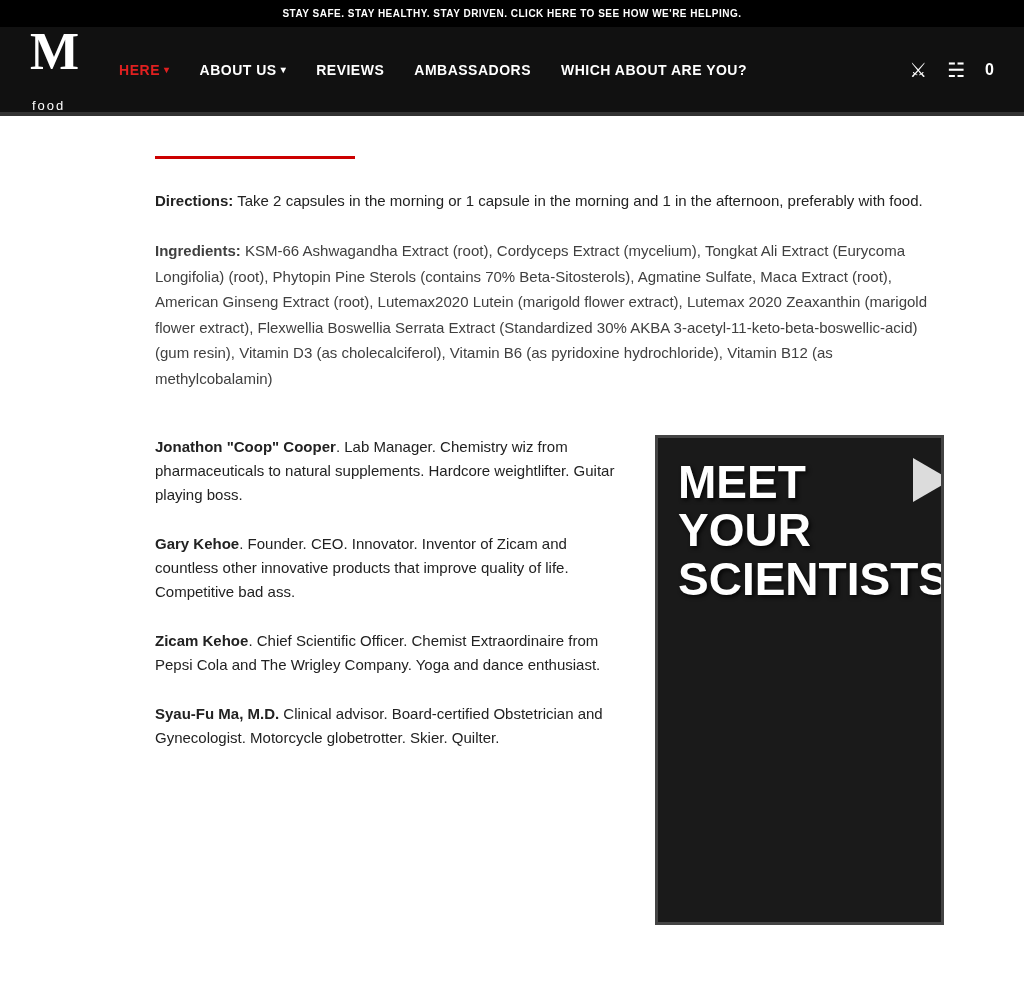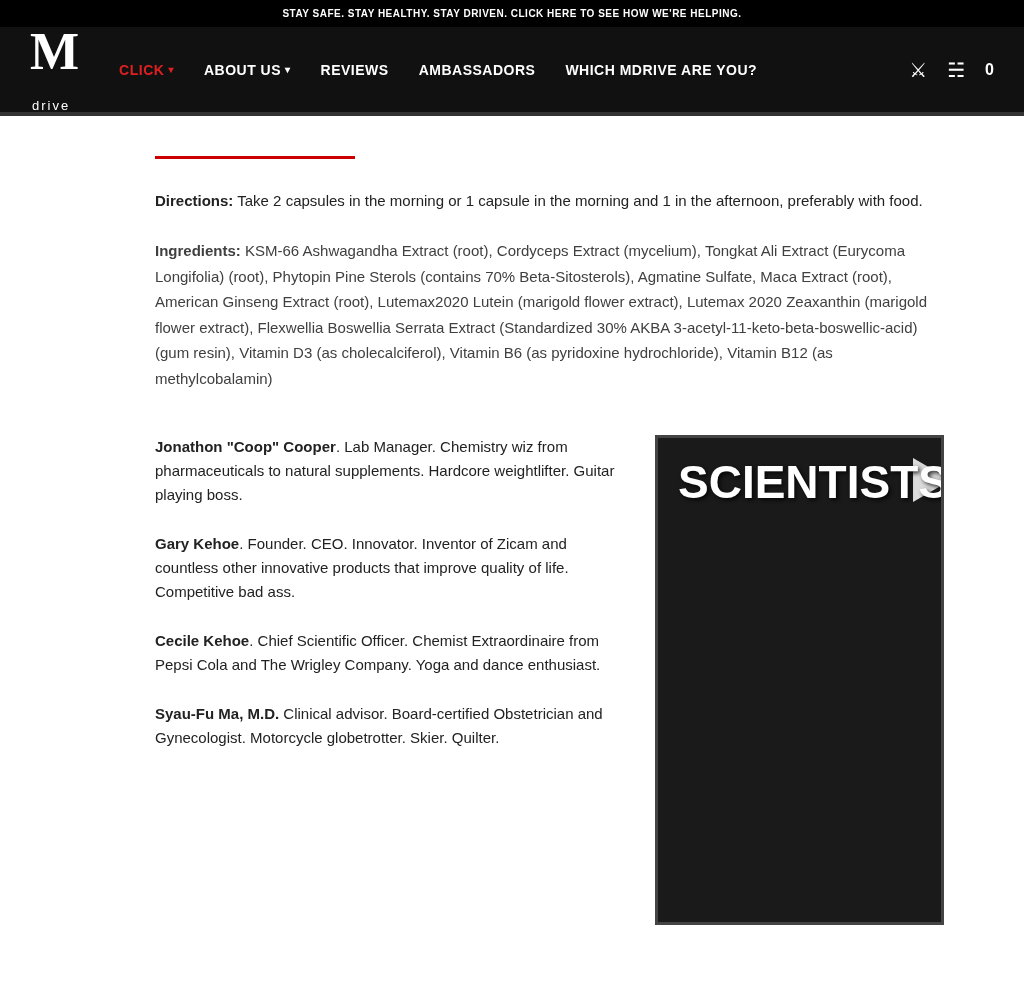--- a/index.html
+++ b/index.html
@@ -208,40 +208,40 @@
 <body>
 
 <div class="top-banner">
   <span>STAY SAFE. STAY HEALTHY. STAY DRIVEN. CLICK HERE TO SEE HOW WE'RE HELPING.</span>
 </div>
 
 <nav>
   <div class="nav-logo">
     <div class="logo-text">
       <span class="logo-m">M</span>
-      <span class="logo-drive">drive</span>
+      <span class="logo-drive">food</span>
     </div>
   </div>
   <div class="nav-links">
     <a class="nav-link shop">
-      <span>CLICK</span>
+      <span>HERE</span>
       <span class="chevron shop-chevron">▾</span>
     </a>
     <a class="nav-link">
       <span>ABOUT US</span>
       <span class="chevron">▾</span>
     </a>
     <a class="nav-link">
       <span>REVIEWS</span>
     </a>
     <a class="nav-link">
       <span>AMBASSADORS</span>
     </a>
     <a class="nav-link">
-      <span>WHICH MDRIVE ARE YOU?</span>
+      <span>WHICH ABOUT ARE YOU?</span>
     </a>
   </div>
   <div class="nav-right">
     <span class="nav-icon">⚔</span>
     <span class="nav-icon">☵</span>
     <span class="cart-count">0</span>
   </div>
 </nav>
 <div class="nav-divider"></div>
 
@@ -261,33 +261,34 @@
 
   <div class="scientists-section">
     <div class="scientists-text">
       <div class="person-block">
         <span class="person-name">Jonathon "Coop" Cooper</span><span>. Lab Manager. Chemistry wiz from pharmaceuticals to natural supplements. Hardcore weightlifter. Guitar playing boss.</span>
       </div>
       <div class="person-block">
         <span class="person-name">Gary Kehoe</span><span>. Founder. CEO. Innovator. Inventor of Zicam and countless other innovative products that improve quality of life. Competitive bad ass.</span>
       </div>
       <div class="person-block">
-        <span class="person-name">Cecile Kehoe</span><span>. Chief Scientific Officer. Chemist Extraordinaire from Pepsi Cola and The Wrigley Company. Yoga and dance enthusiast.</span>
+        <span class="person-name">Zicam Kehoe</span><span>. Chief Scientific Officer. Chemist Extraordinaire from Pepsi Cola and The Wrigley Company. Yoga and dance enthusiast.</span>
       </div>
       <div class="person-block">
         <span class="person-name">Syau-Fu Ma, M.D.</span><span> Clinical advisor. Board-certified Obstetrician and Gynecologist. Motorcycle globetrotter. Skier. Quilter.</span>
       </div>
     </div>
 
     <div class="scientists-image">
 
       <div class="play-btn"></div>
 
       <div class="meet-overlay">
         <div class="meet-title">
+          <div>MEET YOUR</div>
           <div>SCIENTISTS</div>
         </div>
       </div>
 
       <div class="photo-bg">
 
         <div style="position:absolute;top:0;left:0;right:0;bottom:0;background:linear-gradient(160deg,#1a1a1a 0%,#3a3a3a 30%,#555 60%,#666 100%);opacity:0.9;"></div>
 
       </div>
     </div>

